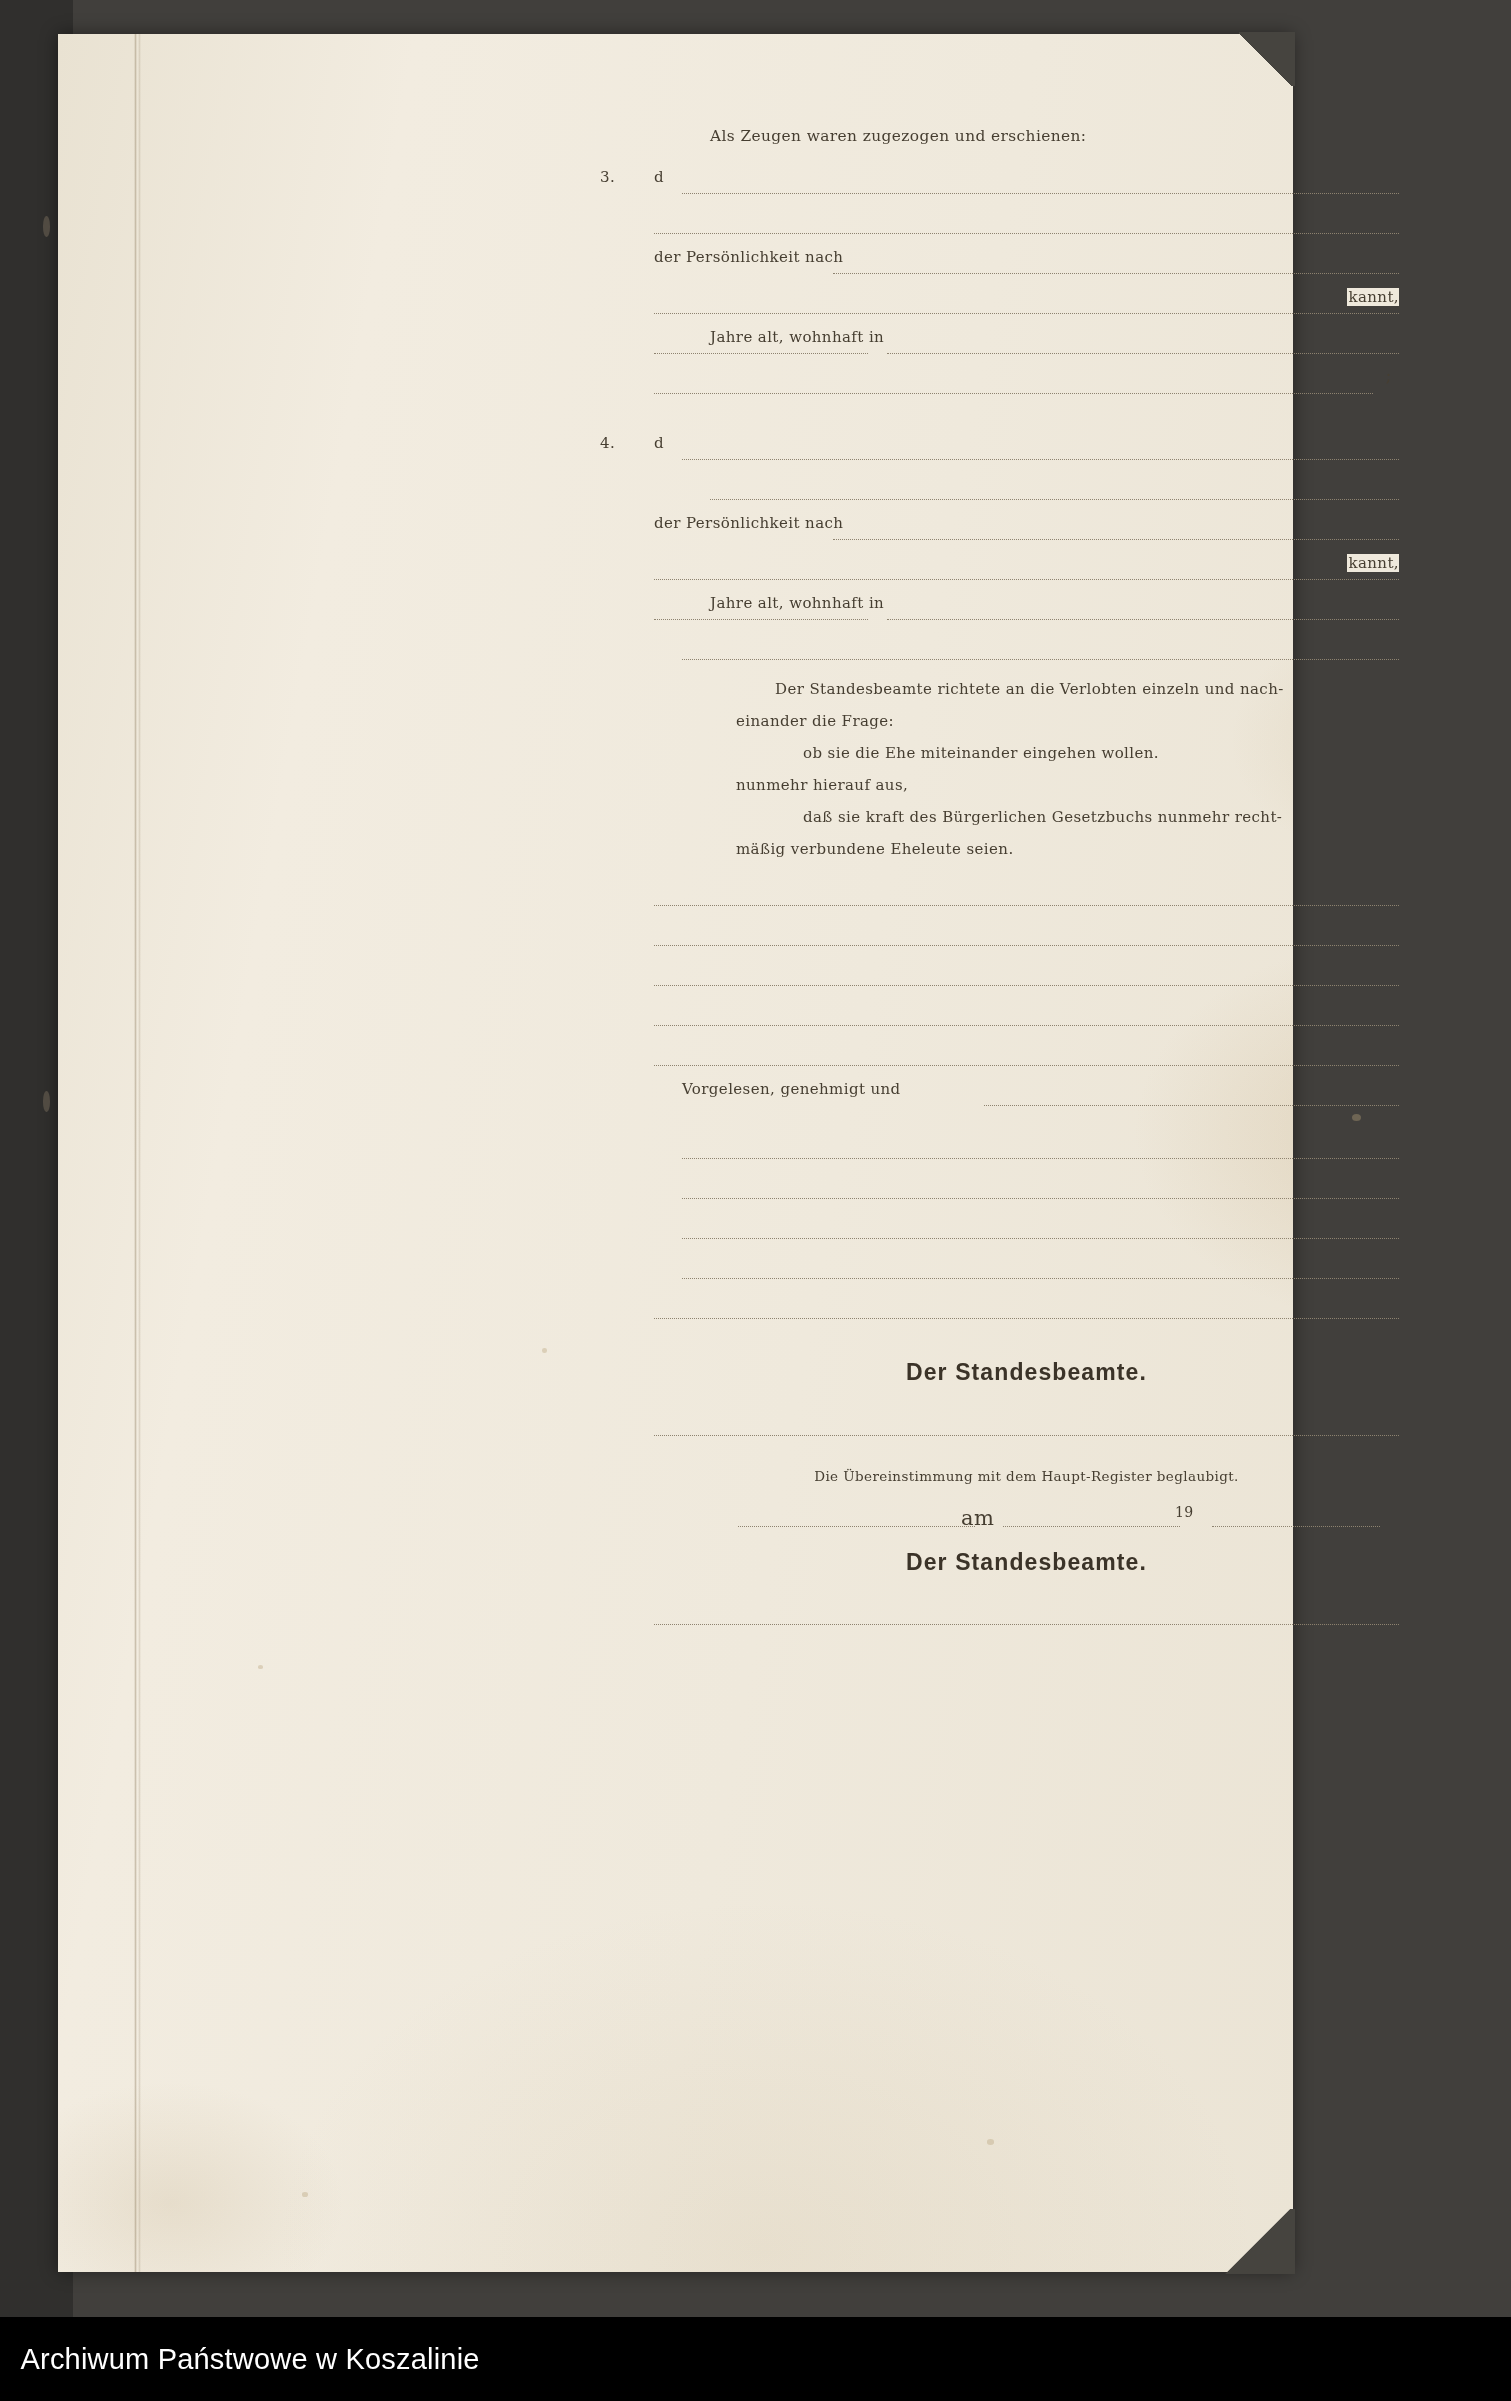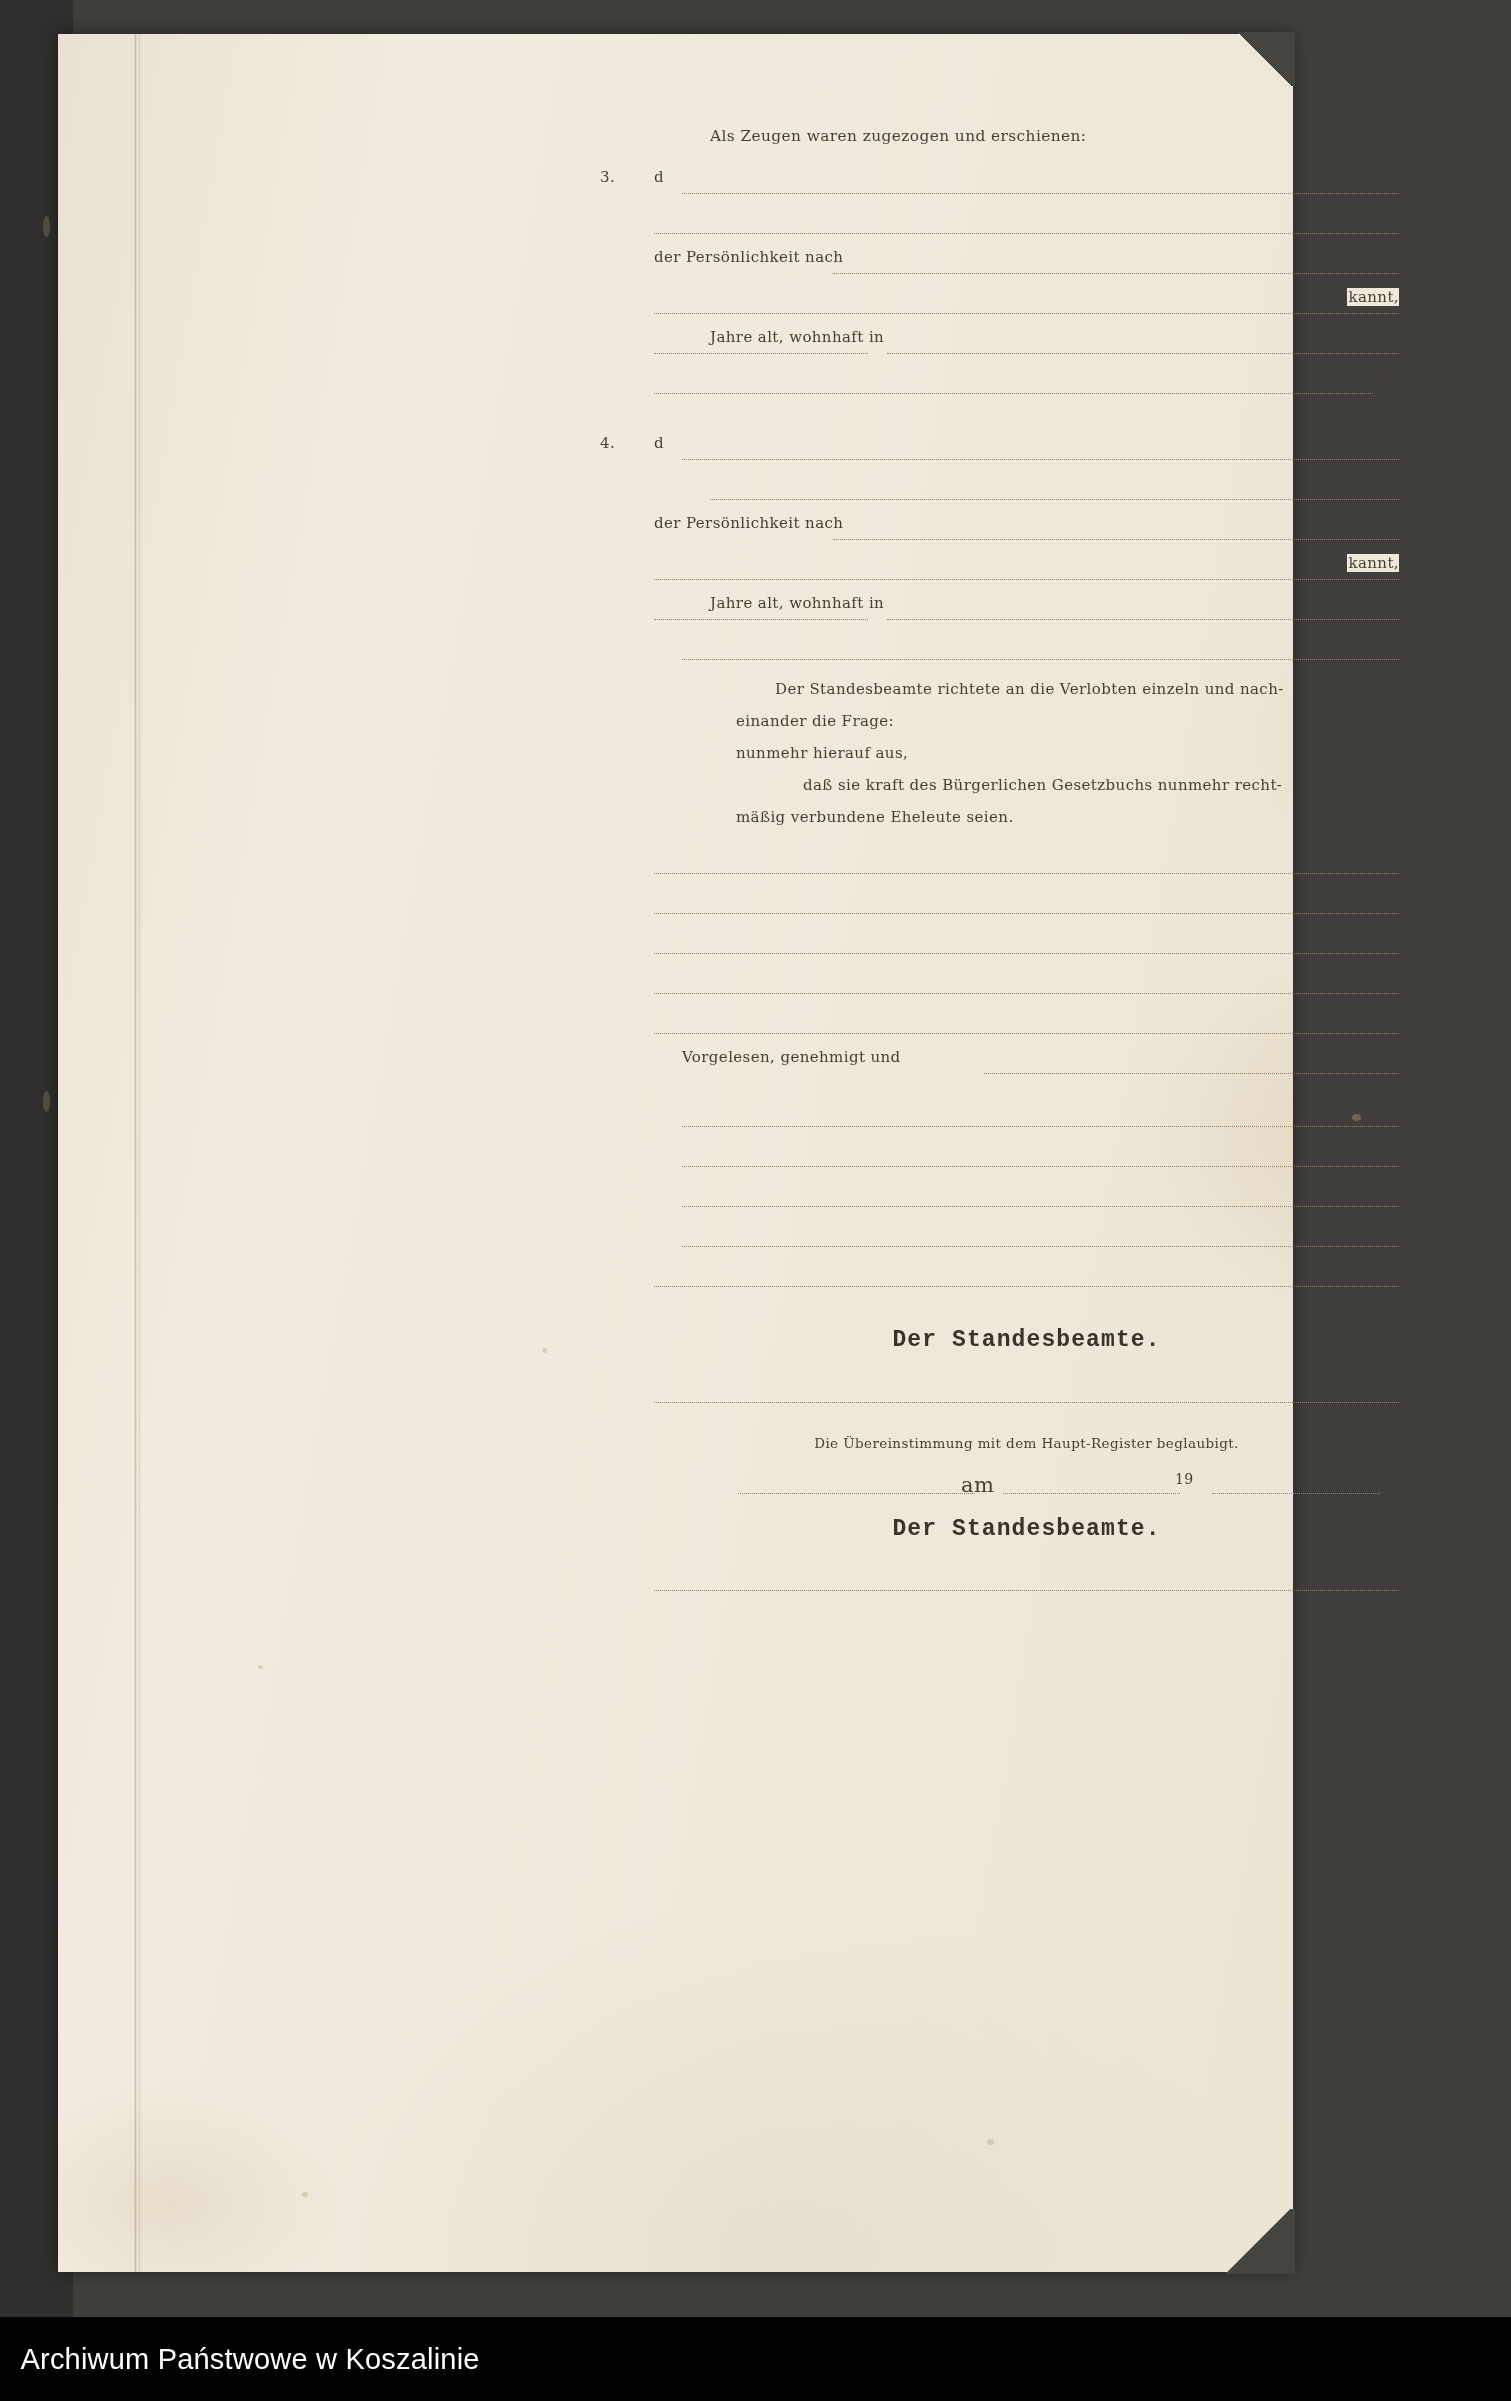--- a/index.html
+++ b/index.html
@@ -179,21 +179,21 @@
   }
   .vorg .lbl { position: absolute; top: 5.6px; left: 28px; font-size: 15px; white-space: nowrap;}
 
   .sigtitle {
     text-align: center;
     font-size: 23px;
     font-weight: bold;
     letter-spacing: 1.1px;
     margin: 32px 0 5.6px 0;
     color: #3b3328;
-    font-family: Liberation Mono, monospace;
+    font-family: Liberation Sans, sans-serif;
   }
 
   .attest {
     text-align: center;
     font-size: 13.5px;
     margin-top: 24px;
     color: #463e31;
   }
 
   .dateline {
@@ -321,20 +321,21 @@
         <span class="dots" style="left:233px; right:0;"></span>
       </div>
       <div class="row">
         <span class="dots" style="left:28px;"></span>
       </div>
     </div>
 
     <div class="paragraph fr">
       <p class="ind">Der Standesbeamte richtete an die Verlobten einzeln und nach-</p>
       <p>einander die Frage:</p>
+      <p style="text-indent:67px;">ob sie die Ehe miteinander eingehen wollen.</p>
       <p>nunmehr hierauf aus,</p>
       <p style="text-indent:67px;">daß sie kraft des Bürgerlichen Gesetzbuchs nunmehr recht-</p>
       <p>mäßig verbundene Eheleute seien.</p>
     </div>
 
     <div class="blanklines">
       <div class="bl">
           <span class="dots"></span>
         </div>
       <div class="bl">

